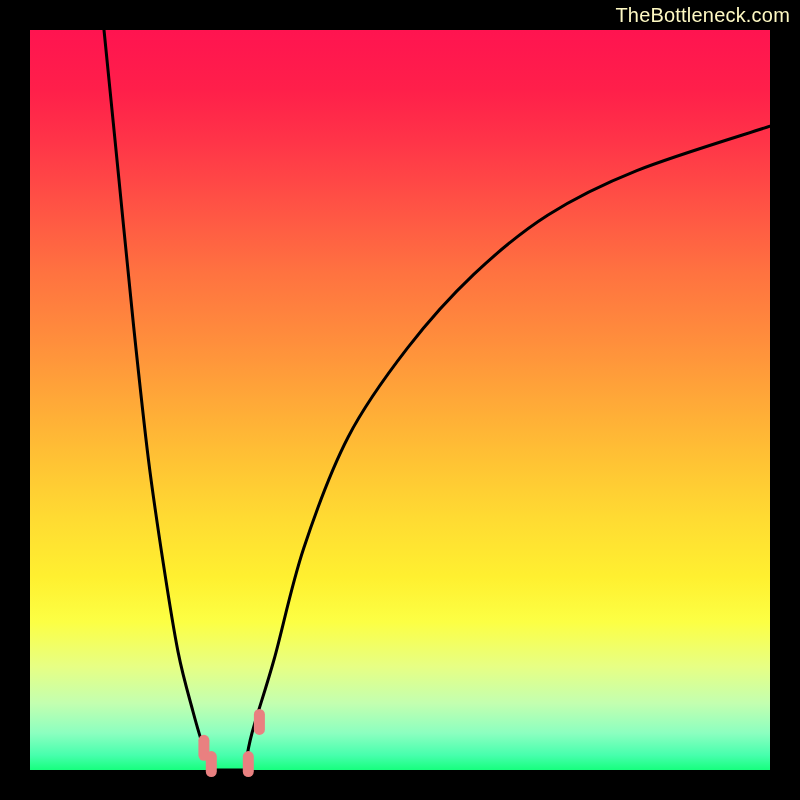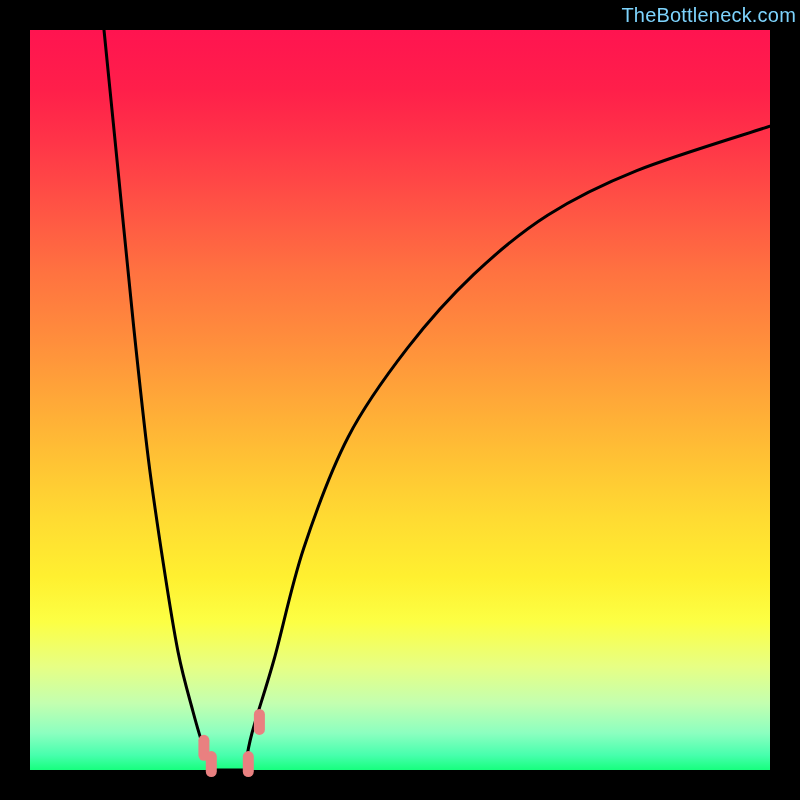--- a/index.html
+++ b/index.html
@@ -39,22 +39,22 @@
       #e7ff84 86%,
       #c3ffb0 91%,
       #8cffc0 95%,
       #47ffad 98%,
       #17ff7e 100%
     );
   }
   .watermark {
     position: absolute;
     top: 4px;
-    right: 4px;
-    color: #7dd3fc;
+    right: 10px;
+    color: #fef9c3;
     font-size: 20px;
     font-weight: 500;
     letter-spacing: 0.2px;
     user-select: none;
   }
   svg.curves {
     position: absolute;
     left: 0;
     top: 0;
     width: 740px;

